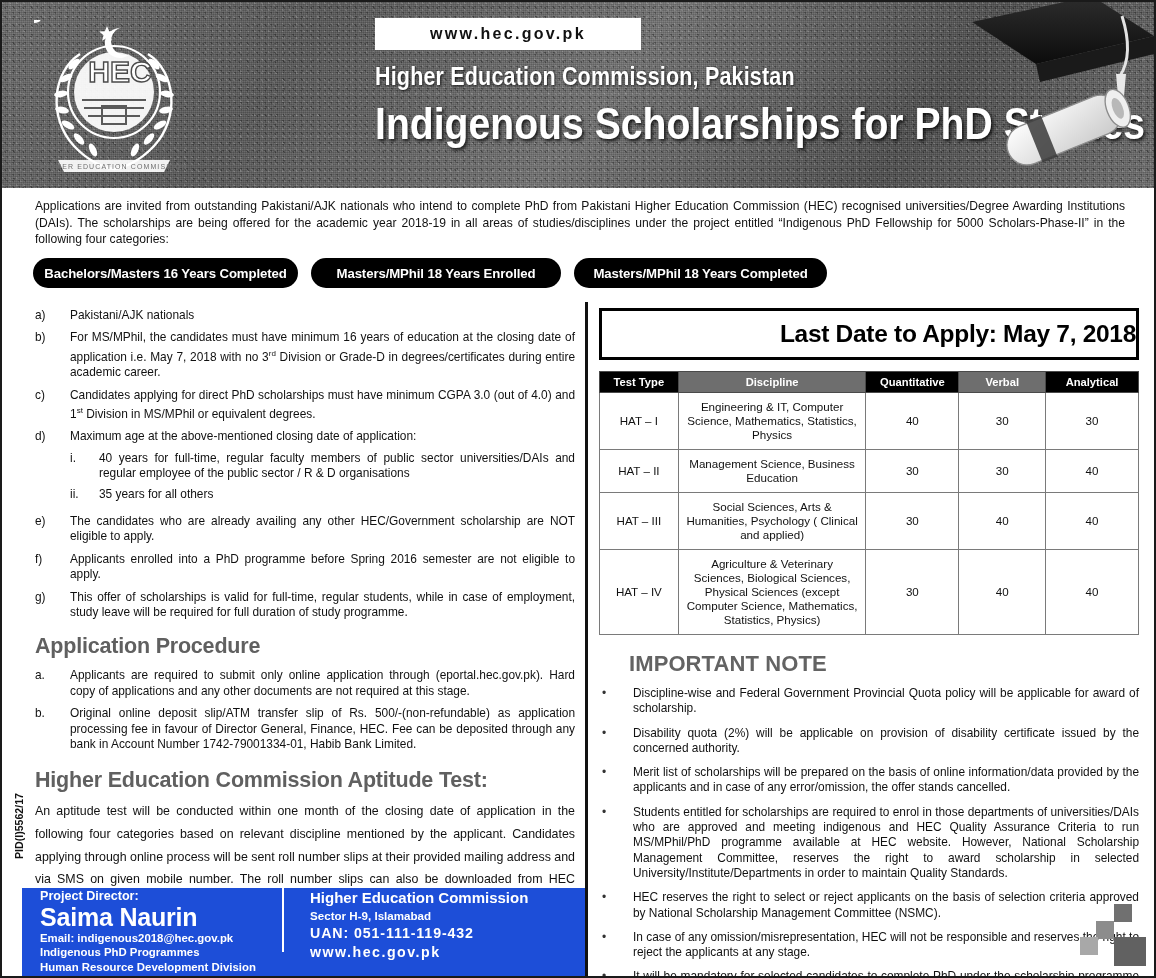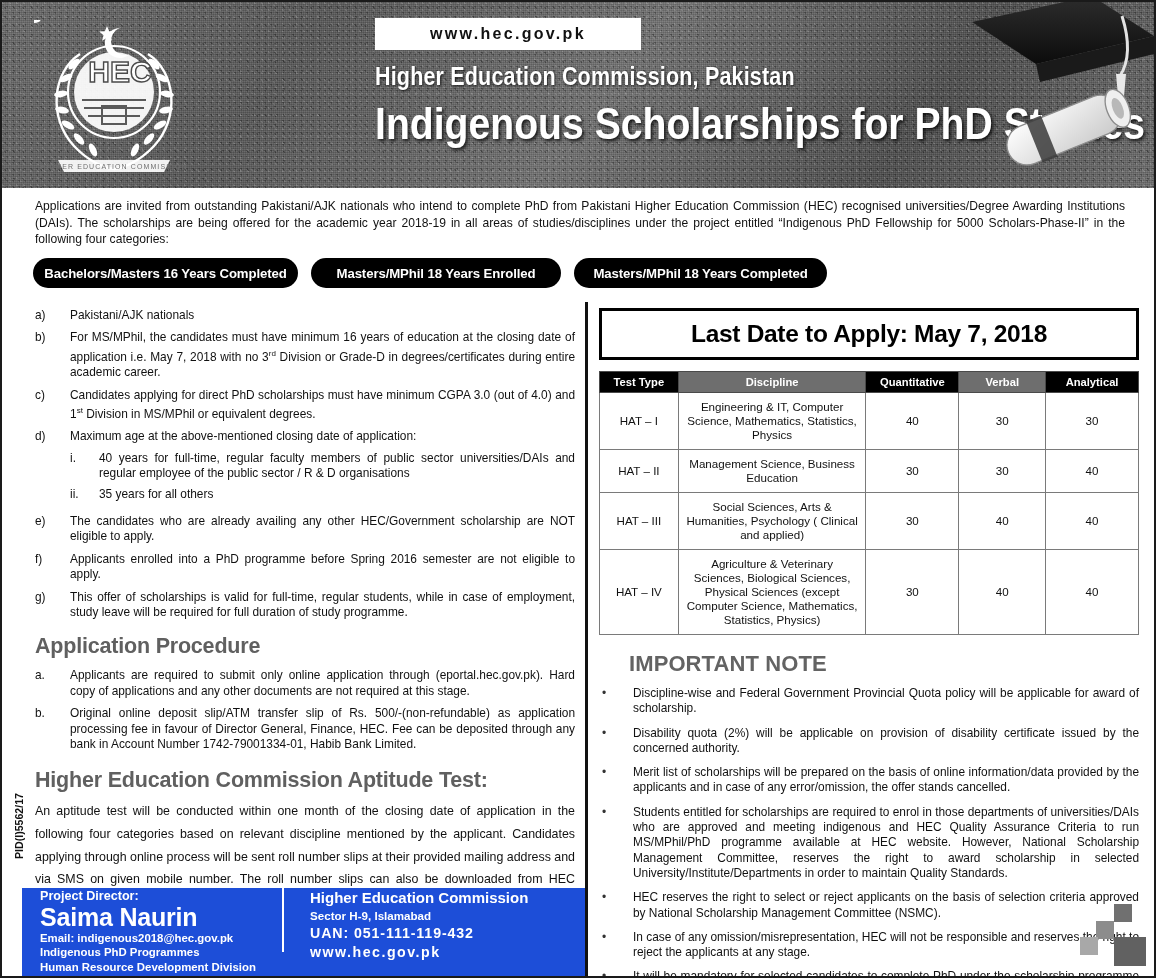--- a/index.html
+++ b/index.html
@@ -135,21 +135,21 @@
 
   .para-just {
     font-size: 12.4px; line-height: 22.6px; color: #111;
     text-align: justify;
   }
 
   
   .right-col { position: absolute; left: 597px; top: 306px; width: 540px; }
   .lastdate {
     border: 3px solid #000; height: 52px;
-    display: flex; align-items: center; justify-content: center;
+    display: flex; align-items: center; justify-content: flex-end;
     margin-bottom: 11px;
   }
   .lastdate span {
     font-size: 24.5px; font-weight: bold; color: #000;
     letter-spacing: -.3px;
   }
   table.hat {
     width: 100%; border-collapse: collapse;
     table-layout: fixed;
   }

